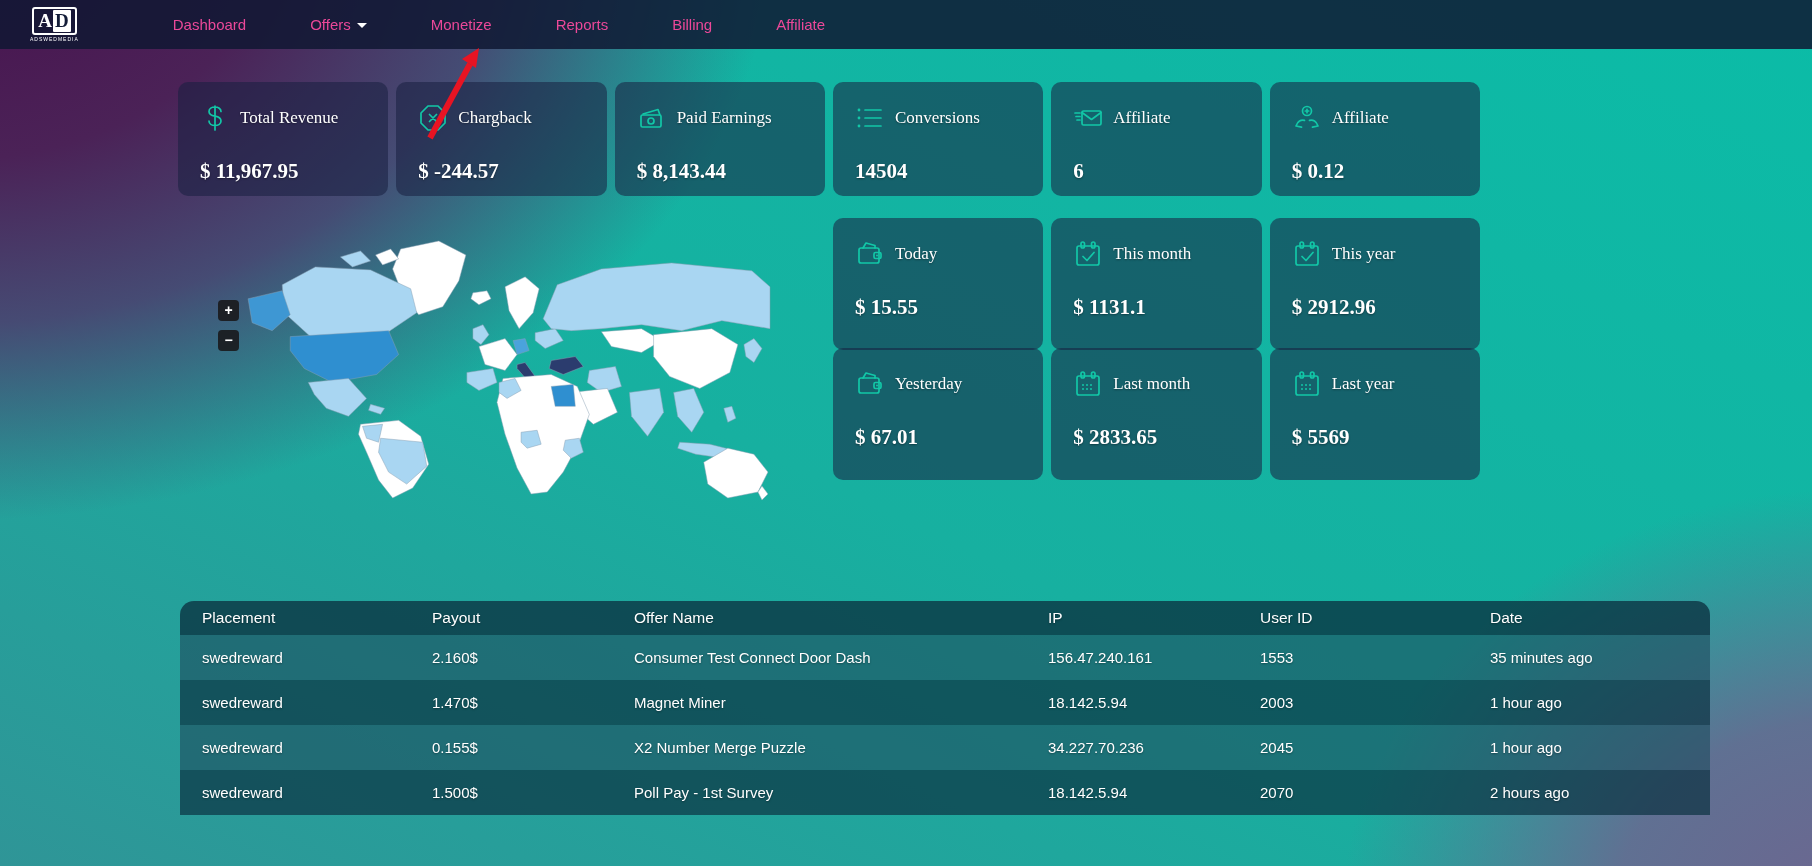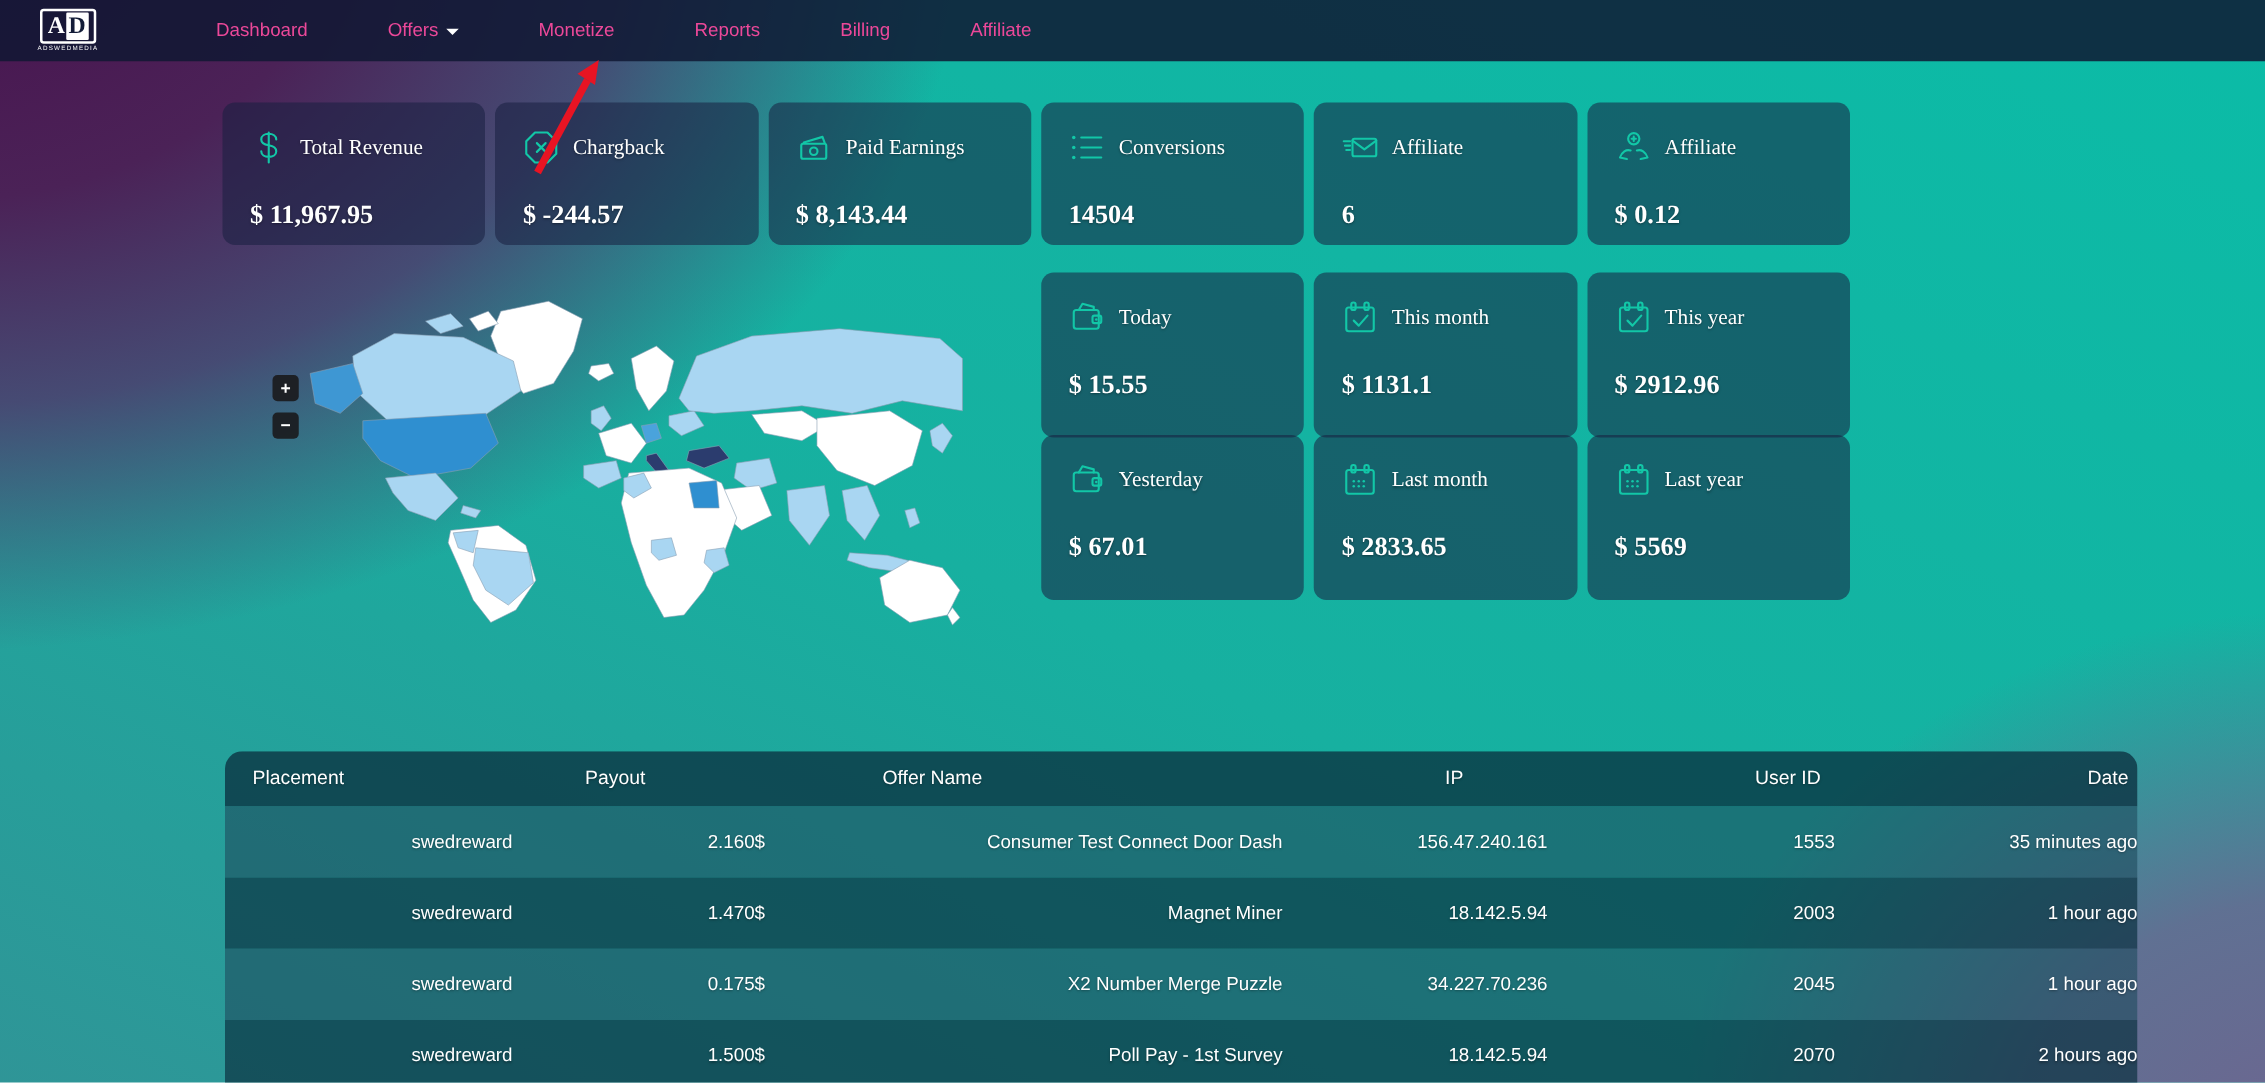--- a/index.html
+++ b/index.html
@@ -75,22 +75,22 @@
   
   .table-wrap {
     position:absolute; left:180px; top:601px; width:1530px;
     border-radius:14px 14px 0 0; overflow:hidden; color:#fff;
   }
   .t-row {
     display:grid;
     grid-template-columns:230px 202px 414px 212px 230px auto;
     align-items:center;
   }
-  .t-head { height:44px; background:rgba(10,43,60,0.74); font-size:15.5px;gap:36px; }
-  .t-body-row { height:57px; font-size:15px;text-align:right; }
+  .t-head { height:34px; background:rgba(10,43,60,0.74); font-size:15.5px; }
+  .t-body-row { height:45px; font-size:15px; }
   .t-body-row.odd  { background:rgba(30,75,93,0.60); }
   .t-body-row.even { background:rgba(12,50,66,0.70); }
   .t-cell { padding-left:22px; text-shadow:0 1px 2px rgba(0,0,0,.35); white-space:nowrap; }
 </style>
 </head>
 <body>
 
 <div class="navbar">
   <div class="logo">
     <div class="logo-box">
@@ -367,21 +367,21 @@
   <div class="t-row t-body-row even">
     <div class="t-cell">swedreward</div>
     <div class="t-cell">1.470$</div>
     <div class="t-cell">Magnet Miner</div>
     <div class="t-cell">18.142.5.94</div>
     <div class="t-cell">2003</div>
     <div class="t-cell">1 hour ago</div>
   </div>
   <div class="t-row t-body-row odd">
     <div class="t-cell">swedreward</div>
-    <div class="t-cell">0.175$</div>
+    <div class="t-cell">0.155$</div>
     <div class="t-cell">X2 Number Merge Puzzle</div>
     <div class="t-cell">34.227.70.236</div>
     <div class="t-cell">2045</div>
     <div class="t-cell">1 hour ago</div>
   </div>
   <div class="t-row t-body-row even">
     <div class="t-cell">swedreward</div>
     <div class="t-cell">1.500$</div>
     <div class="t-cell">Poll Pay - 1st Survey</div>
     <div class="t-cell">18.142.5.94</div>

